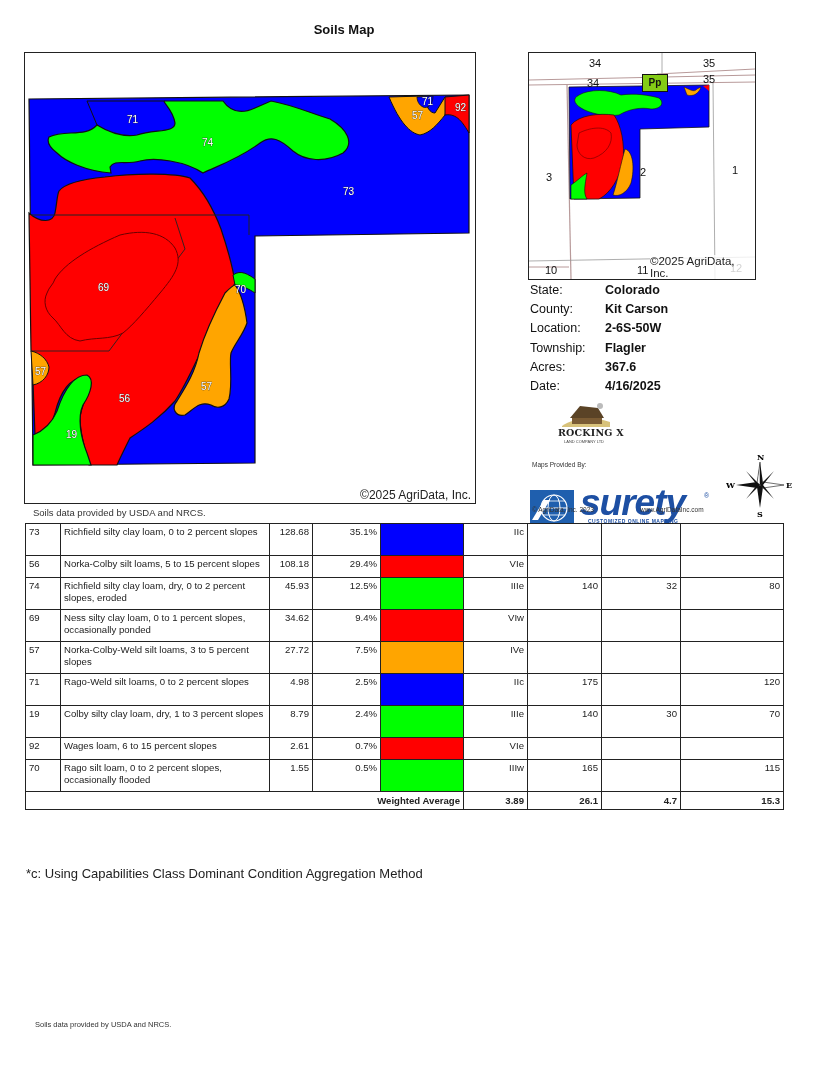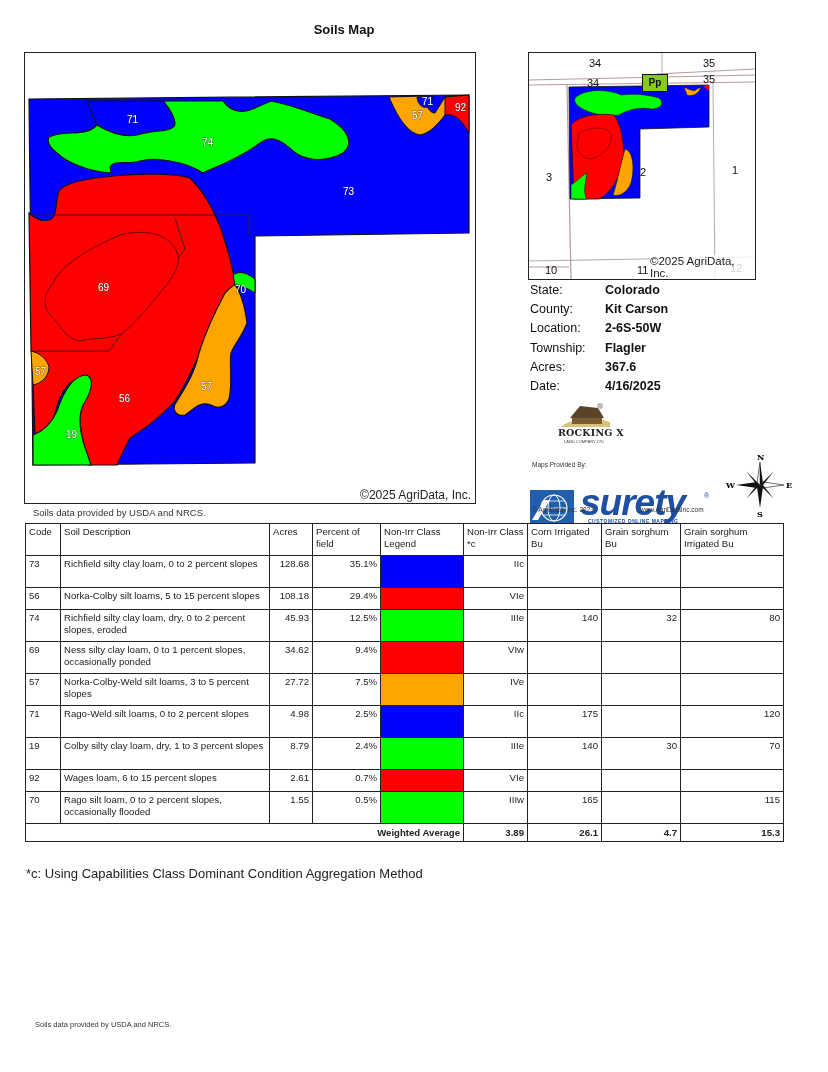--- a/index.html
+++ b/index.html
@@ -211,31 +211,20 @@
       <col style="width:209px">
       <col style="width:43px">
       <col style="width:68px">
       <col style="width:83px">
       <col style="width:64px">
       <col style="width:74px">
       <col style="width:79px">
       <col style="width:103px">
   </colgroup>
   <tbody>
-  <tr class="hdr">
-    <th>Code</th>
-    <th>Soil Description</th>
-    <th>Acres</th>
-    <th>Percent of field</th>
-    <th>Non-Irr Class Legend</th>
-    <th>Non-Irr Class *c</th>
-    <th>Corn Irrigated Bu</th>
-    <th>Grain sorghum Bu</th>
-    <th>Grain sorghum Irrigated Bu</th>
-  </tr>
   </tbody>
     <tbody id="rows">
       <tr class="r2">
         <td>73</td>
         <td>Richfield silty clay loam, 0 to 2 percent slopes</td>
         <td class="num">128.68</td>
         <td class="num">35.1%</td>
         <td class="sw" style="background: rgb(0, 0, 255);"></td>
         <td class="num">IIc</td>
         <td class="num"></td>

